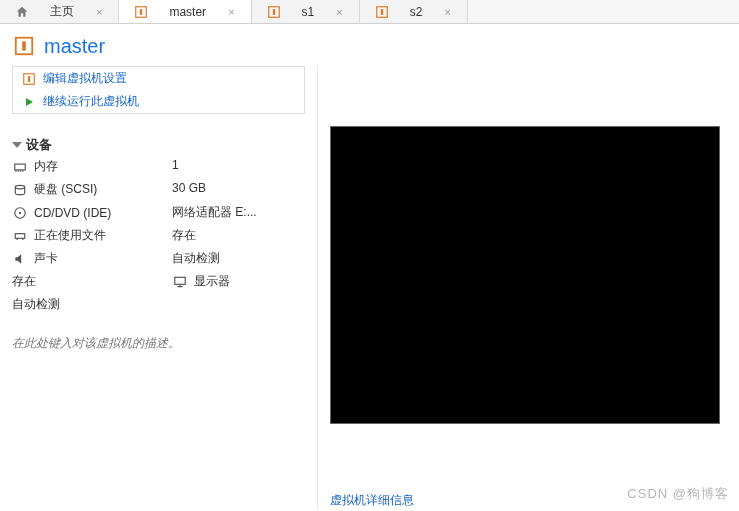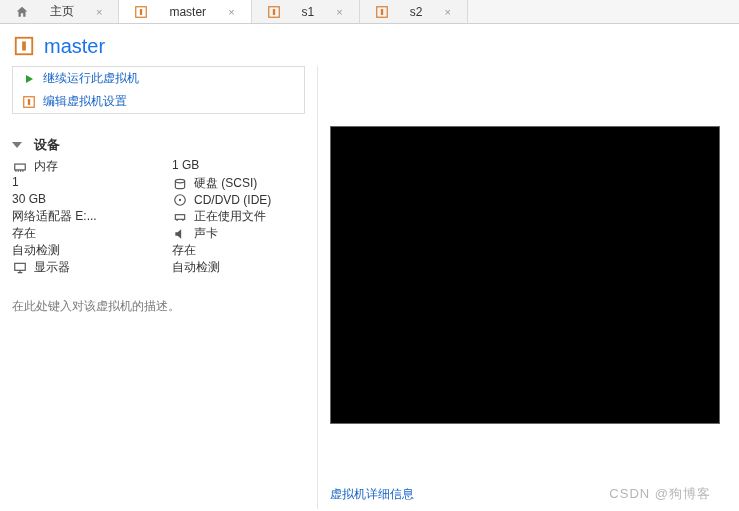--- a/index.html
+++ b/index.html
@@ -72,75 +72,76 @@
     padding: 3px 8px;
     cursor: pointer;
   }
   .action-item .lbl { color: #1663c7; }
   .section {
     margin-top: 18px;
   }
   .section-head {
     display: flex;
     align-items: center;
-    gap: 12px;
+    gap: 4px;
     font-size: 13px;
     color: #333;
     font-weight: 700;
     margin-bottom: 4px;
     cursor: pointer;
   }
   .triangle {
     width: 0; height: 0;
     border-left: 5px solid transparent;
     border-right: 5px solid transparent;
     border-top: 6px solid #7a7a7a;
   }
   .dev-grid {
     display: grid;
     grid-template-columns: 160px 1fr;
+    row-gap: 6px;
   }
   .dev-name {
     display: flex;
     align-items: center;
     gap: 6px;
     color: #333;
   }
   .dev-val {
     color: #333;
     white-space: nowrap;
     overflow: hidden;
     text-overflow: ellipsis;
   }
-  .desc-text { color: #7a7a7a; }
+  .desc-text { color: #7a7a7a; font-style: italic; }
   .right {
     flex: 1;
     padding: 10px 2px 0 12px;
     position: relative;
   }
   .preview {
     margin-top: 50px;
     width: 100%;
     max-width: 390px;
     height: 298px;
     background: #000;
     border: 1px solid #666;
   }
   .watermark {
     position: absolute;
-    right: 28px;
+    right: 10px;
     bottom: 6px;
     color: rgba(120,120,120,0.55);
     font-size: 13px;
     letter-spacing: 1px;
   }
   .bottom-link {
     position: absolute;
     left: 12px;
-    bottom: 6px;
+    bottom: 0;
     color: #1663c7;
     font-size: 12px;
   }
   .icon-slot { display:inline-flex; align-items:center; justify-content:center; width:16px; height:16px; }
 </style>
 </head>
 <body>
 
 <div class="tabbar">
   <div class="tab">
@@ -193,53 +194,52 @@
   </span>
   <span class="page-title">master</span>
 </div>
 
 <div class="content">
   <div class="left">
 
     <div class="action-box">
       <div class="action-item">
         <span class="icon-slot">
-          <svg width="12" height="12" viewBox="0 0 24 24">
-              <path fill="#2e9e2e" d="M6 4l14 8-14 8z"></path>
-            </svg>
-        </span>
-        <span class="lbl">继续运行此虚拟机</span>
-      </div>
-      <div class="action-item">
-        <span class="icon-slot">
           <svg width="14" height="14" viewBox="0 0 24 24">
               <rect x="3" y="3" width="18" height="18" fill="none" stroke="#d97b29" stroke-width="2"></rect>
               <rect x="10" y="7" width="4" height="10" fill="#d97b29"></rect>
             </svg>
         </span>
         <span class="lbl">编辑虚拟机设置</span>
       </div>
+      <div class="action-item">
+        <span class="icon-slot">
+          <svg width="12" height="12" viewBox="0 0 24 24">
+              <path fill="#2e9e2e" d="M6 4l14 8-14 8z"></path>
+            </svg>
+        </span>
+        <span class="lbl">继续运行此虚拟机</span>
+      </div>
     </div>
 
     <div class="section">
       <div class="section-head">
         <span class="triangle"></span>
         <span>设备</span>
       </div>
       <div class="dev-grid" id="dev-grid">
           <div class="dev-name">
             <span class="icon-slot">
               <svg width="14" height="14" viewBox="0 0 24 24">
                 <rect x="3" y="7" width="18" height="10" fill="none" stroke="#555" stroke-width="2"></rect>
                 <path stroke="#555" stroke-width="2" d="M5 17v3M9 17v3M13 17v3M17 17v3"></path>
               </svg>
             </span>
             <span>内存</span>
           </div>
-          <div class="dev-val">1 GB</div>
           <div class="dev-val">1</div>
           <div class="dev-name">
             <span class="icon-slot">
               <svg width="14" height="14" viewBox="0 0 24 24">
                 <ellipse cx="12" cy="7" rx="8" ry="3" fill="none" stroke="#555" stroke-width="2"></ellipse>
                 <path fill="none" stroke="#555" stroke-width="2" d="M4 7v10c0 1.7 3.6 3 8 3s8-1.3 8-3V7"></path>
               </svg>
             </span>
             <span>硬盘 (SCSI)</span>
           </div>

